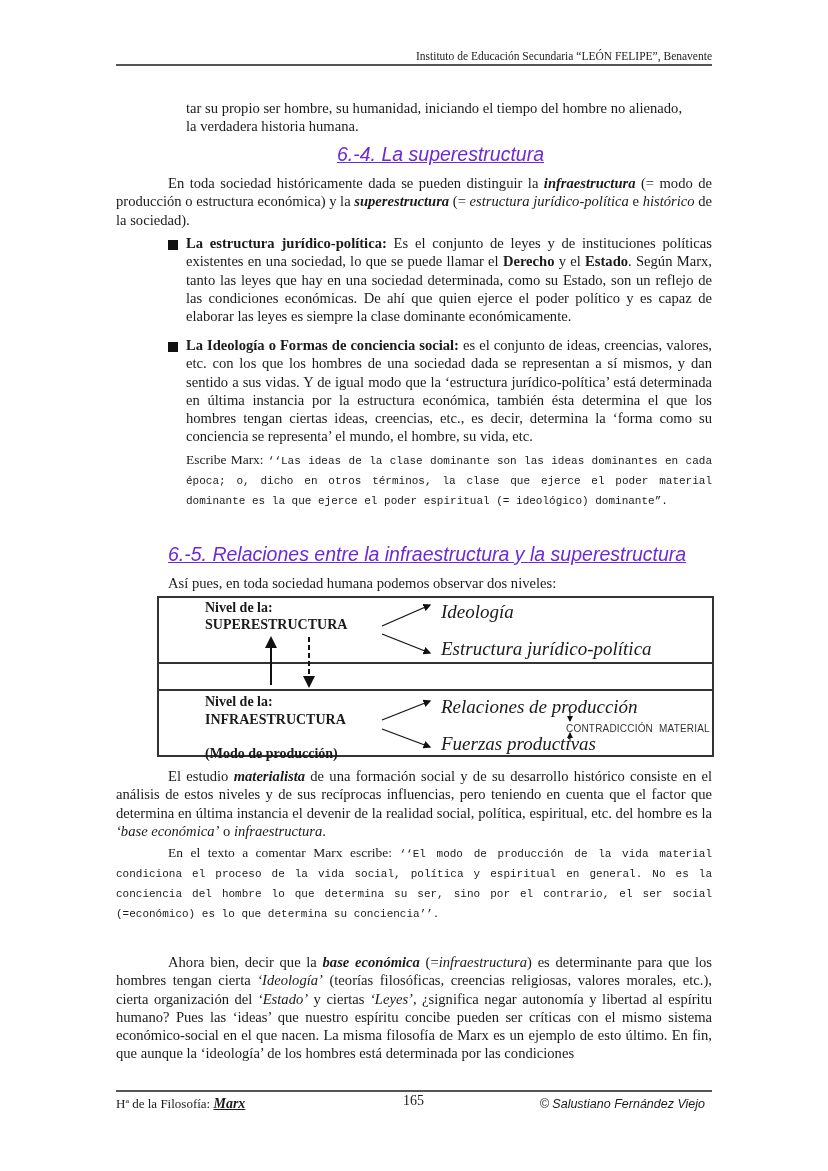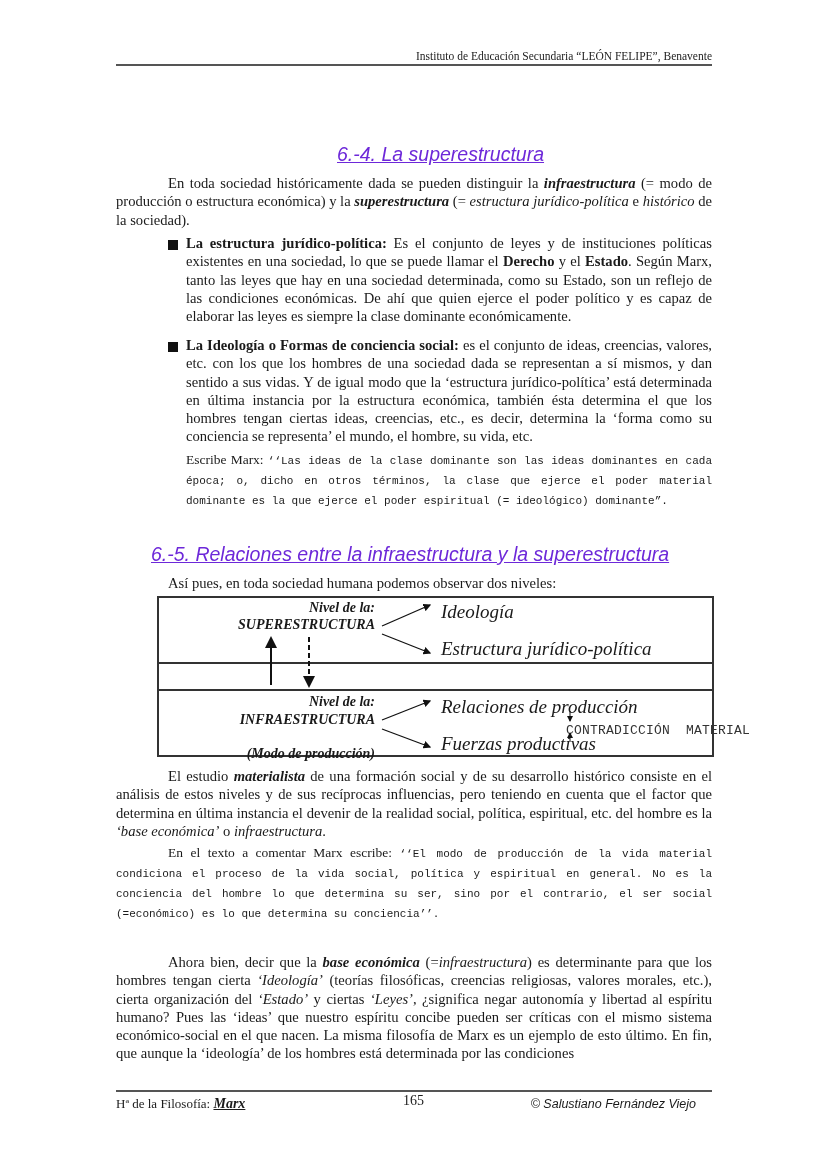--- a/index.html
+++ b/index.html
@@ -7,48 +7,50 @@
     .abs { position: absolute; }
     .header-text { right: 116px; top: 50px; font-size: 11.5px; font-family: "Liberation Serif", serif; color: #222; }
     .rule { left: 116px; width: 596px; height: 2px; background: #555; }
     .p { font-size: 14.6px; line-height: 18.3px; text-align: justify; }
     .indent { text-indent: 52px; }
     .h2 { font-family: "Liberation Sans", sans-serif; font-style: italic; font-size: 19.5px; text-decoration: underline; color: #6d28d9; white-space: nowrap; }
     .mono { font-family: "Liberation Mono", monospace; font-size: 11px; line-height: 18px; margin-top: 30px; }
     .bullet-marker { width: 10px; height: 10px; background: #111; }
     .diagram-box { left: 157px; top: 596px; width: 557px; height: 161px; border: 2px solid #333; box-sizing: border-box; }
     .hline { height: 2px; background: #333; }
-    .lvl { font-family: "Liberation Serif", serif; font-weight: bold; font-size: 14px; text-align: right; line-height: 17px; font-style: italic; }
+    .lvl { font-family: "Liberation Serif", serif; font-weight: bold; font-size: 14px; text-align: left; line-height: 17px; }
     .diag-it { font-family: "Liberation Serif", serif; font-style: italic; font-size: 19px; white-space: nowrap; }
-    .tiny-mono { font-family: Liberation Mono, monospace; font-size: 13px; color: #333; letter-spacing: 0.2px; }
+    .tiny-mono { font-family: Liberation Sans, sans-serif; font-size: 10px; color: #333; letter-spacing: 0.2px; }
     .footer { font-size: 13px; }
     b.bi { font-weight: bold; font-style: italic; }
   </style>
 </head>
 <body>
 
 <div class="abs header-text">Instituto de Educación Secundaria “LEÓN FELIPE”, Benavente</div>
 <div class="abs rule" style="top:64px;"></div>
 
 <div class="abs p" style="left:186px; top:99px; width:526px;">
+  <div>tar su propio ser hombre, su humanidad, iniciando el tiempo del hombre no alienado,</div>
+  <div>la verdadera historia humana.</div>
 </div>
 
 <div class="abs h2" style="left:337px; top:143px;">6.-4. La superestructura</div>
 
 <div class="abs p indent" style="left:116px; top:174px; width:596px;"><span>En toda sociedad históricamente dada se pueden distinguir la </span><b class="bi">infraestructura</b><span> (= modo de producción o estructura económica) y la </span><b class="bi">superestructura</b><span> (= </span><i>estructura jurídico-política</i><span> e </span><i>histórico</i><span> de la sociedad).</span></div>
 
 <div class="abs bullet-marker" style="left:168px; top:240px;"></div>
 <div class="abs p" style="left:186px; top:234px; width:526px;"><b>La estructura jurídico-política:</b><span> Es el conjunto de leyes y de instituciones políticas existentes en una sociedad, lo que se puede llamar el </span><b>Derecho</b><span> y el </span><b>Estado</b><span>. Según Marx, tanto las leyes que hay en una sociedad determinada, como su Estado, son un reflejo de las condiciones económicas. De ahí que quien ejerce el poder político y es capaz de elaborar las leyes es siempre la clase dominante económicamente.</span></div>
 
 <div class="abs bullet-marker" style="left:168px; top:342px;"></div>
 <div class="abs p" style="left:186px; top:336px; width:526px;"><b>La Ideología o Formas de conciencia social:</b><span> es el conjunto de ideas, creencias, valores, etc. con los que los hombres de una sociedad dada se representan a sí mismos, y dan sentido a sus vidas. Y de igual modo que la ‘estructura jurídico-política’ está determinada en última instancia por la estructura económica, también ésta determina el que los hombres tengan ciertas ideas, creencias, etc., es decir, determina la ‘forma como su conciencia se representa’ el mundo, el hombre, su vida, etc.</span></div>
 
 <div class="abs" style="left:186px; top:450px; width:526px; text-align:justify;"><span style="font-size:13.5px;">Escribe Marx: </span><span class="mono">‘‘Las ideas de la clase dominante son las ideas dominantes en cada época; o, dicho en otros términos, la clase que ejerce el poder material dominante es la que ejerce el poder espiritual (= ideológico) dominante”.</span></div>
 
-<div class="abs h2" style="left:151px; top:543px;">6.-5. Relaciones entre la infraestructura y la superestructura</div>
+<div class="abs h2" style="left:168px; top:543px;">6.-5. Relaciones entre la infraestructura y la superestructura</div>
 <div class="abs p" style="left:168px; top:574px; width:544px;">Así pues, en toda sociedad humana podemos observar dos niveles:</div>
 
 <div class="abs diagram-box"></div>
 <div class="abs hline" style="left:157px; top:662px; width:557px;"></div>
 <div class="abs hline" style="left:157px; top:689px; width:557px;"></div>
 
 <div class="abs lvl" style="left:205px; top:599px; width:170px;">
   <div>Nivel de la:</div>
   <div>SUPERESTRUCTURA</div>
 </div>
@@ -82,13 +84,13 @@
 
 <div class="abs p indent" style="left:116px; top:767px; width:596px;"><span>El estudio </span><b class="bi">materialista</b><span> de una formación social y de su desarrollo histórico consiste en el análisis de estos niveles y de sus recíprocas influencias, pero teniendo en cuenta que el factor que determina en última instancia el devenir de la realidad social, política, espiritual, etc. del hombre es la </span><i>‘base económica’</i><span> o </span><i>infraestructura</i><span>.</span></div>
 
 <div class="abs" style="left:116px; top:843px; width:596px; text-align:justify; text-indent:52px;"><span style="font-size:13.5px;">En el texto a comentar Marx escribe: </span><span class="mono">‘‘El modo de producción de la vida material condiciona el proceso de la vida social, política y espiritual en general. No es la conciencia del hombre lo que determina su ser, sino por el contrario, el ser social (=económico) es lo que determina su conciencia’’.</span></div>
 
 <div class="abs p indent" style="left:116px; top:953px; width:596px;"><span>Ahora bien, decir que la </span><b class="bi">base económica</b><span> (=</span><i>infraestructura</i><span>) es determinante para que los hombres tengan cierta </span><i>‘Ideología’</i><span> (teorías filosóficas, creencias religiosas, valores morales, etc.), cierta organización del </span><i>‘Estado’</i><span> y ciertas </span><i>‘Leyes’</i><span>, ¿significa negar autonomía y libertad al espíritu humano? Pues las ‘ideas’ que nuestro espíritu concibe pueden ser críticas con el mismo sistema económico-social en el que nacen. La misma filosofía de Marx es un ejemplo de esto último. En fin, que aunque la ‘ideología’ de los hombres está determinada por las condiciones</span></div>
 
 <div class="abs rule" style="top:1090px;"></div>
 <div class="abs footer" style="left:116px; top:1096px;"><span>Hª de la Filosofía: </span><b class="bi" style="text-decoration:underline; font-size:14px;margin-top:36px;">Marx</b></div>
 <div class="abs footer" style="left:403px; top:1093px; font-size:14px;">165</div>
-<div class="abs footer" style="right:132px; top:1097px; font-family:'Liberation Sans', sans-serif; font-style:italic; font-size:12.5px;">© Salustiano Fernández Viejo</div>
+<div class="abs footer" style="right:123px; top:1097px; font-family:'Liberation Sans', sans-serif; font-style:italic; font-size:12.5px;">© Salustiano Fernández Viejo</div>
 
 </body></html>

